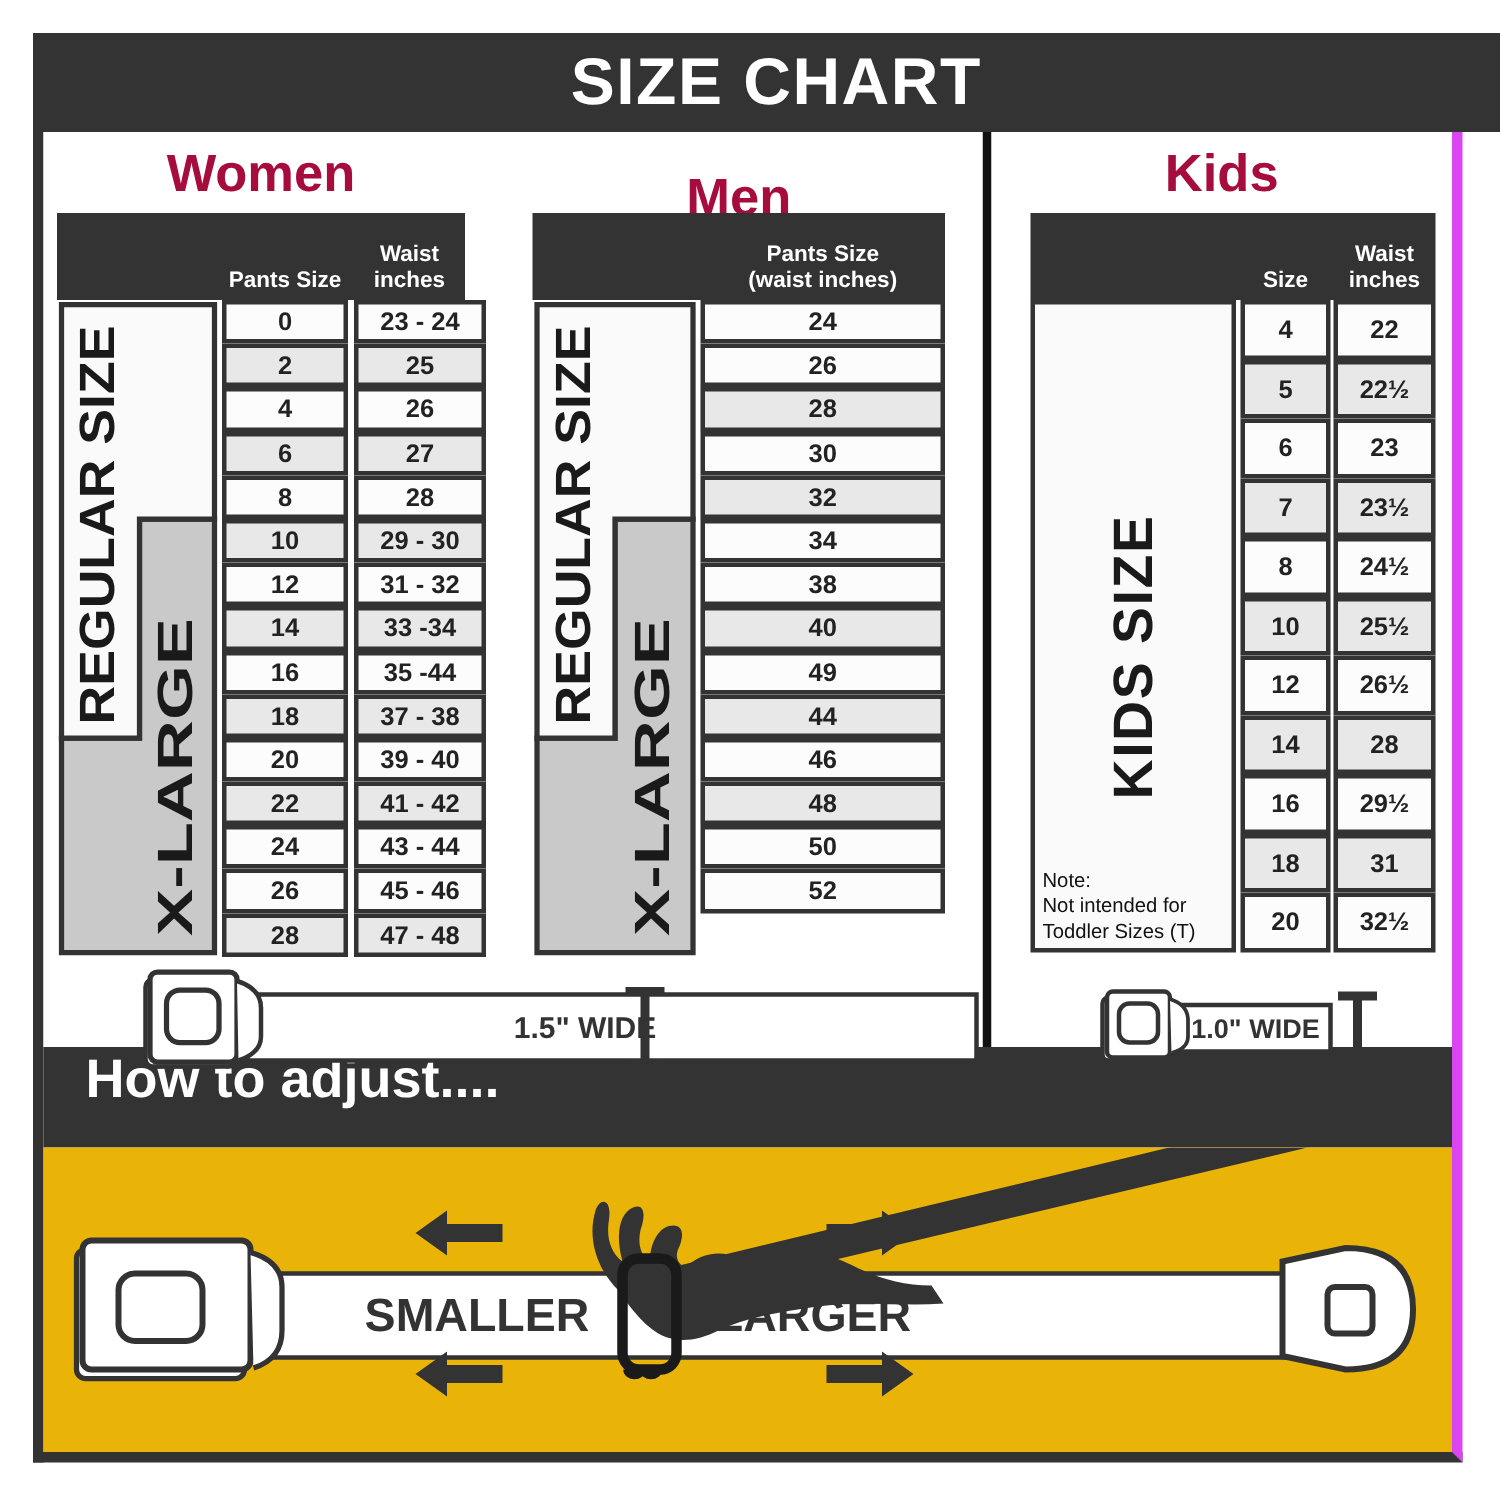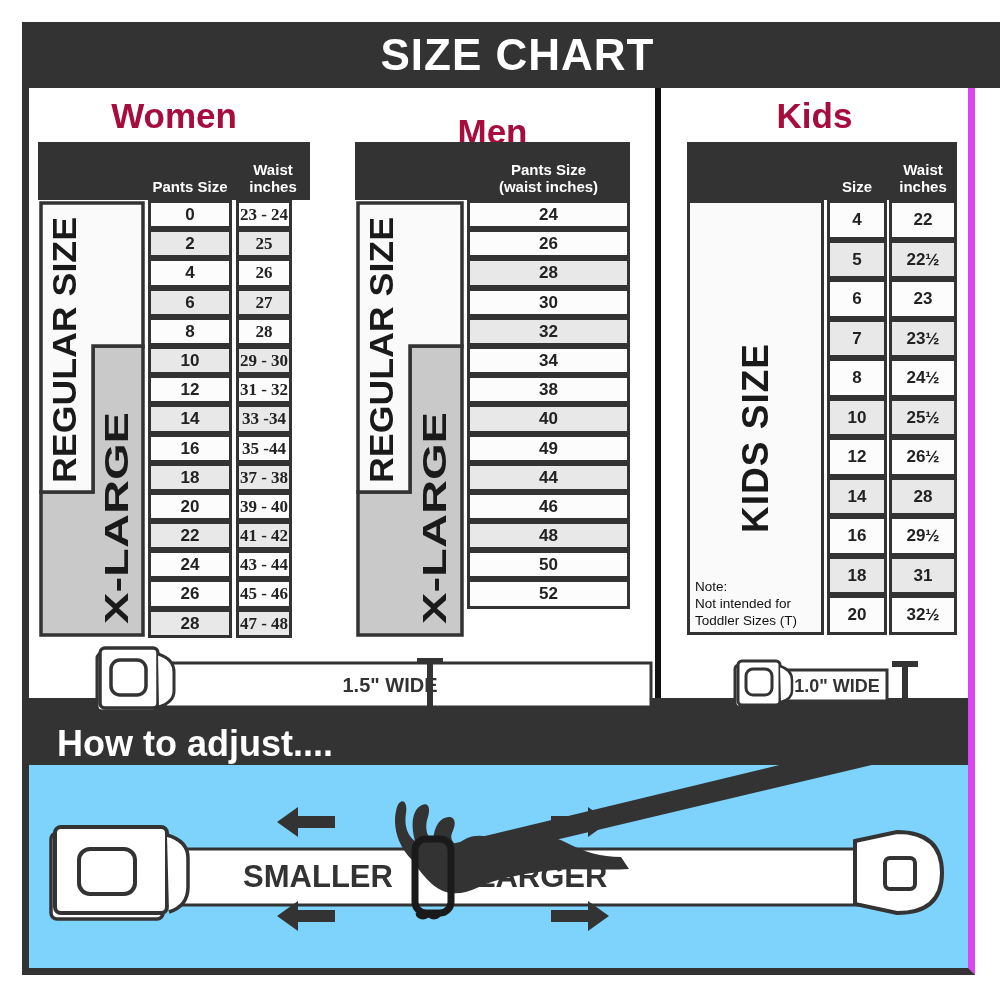--- a/index.html
+++ b/index.html
@@ -55,26 +55,26 @@
     position:absolute;top:235px;left:50%;
     transform:translate(-50%,-50%) rotate(-90deg);
     font-size:37px;font-weight:bold;white-space:nowrap;letter-spacing:1px;color:#1a1a1a;
   }
   .kids-note{
     position:absolute;left:5px;bottom:3px;font-size:13.5px;font-weight:normal;
     line-height:17px;text-align:left;color:#111;
   }
   
   .adjust-banner{
-    height:71px;background:#333333;display:flex;align-items:flex-end;
+    height:71px;background:#333333;display:flex;align-items:flex-start;
   }
   .adjust-banner h2{
     margin:0 0 0 28px;color:#fff;font-size:36px;font-weight:bold;
   }
-  .adjust-area{height:215px;position:relative;overflow:hidden;background:#7dd3fc;}
+  .adjust-area{height:215px;position:relative;overflow:hidden;background:#eab308;}
   svg text{font-family:"Liberation Sans","DejaVu Sans",sans-serif;}
 </style>
 </head>
 <body>
 
 <div class="abs top-banner">
   <h1>SIZE CHART</h1>
 </div>
 
 <div class="abs frame">
@@ -111,21 +111,21 @@
           <div class="cell">12</div>
           <div class="cell shaded">14</div>
           <div class="cell">16</div>
           <div class="cell shaded">18</div>
           <div class="cell">20</div>
           <div class="cell shaded">22</div>
           <div class="cell">24</div>
           <div class="cell">26</div>
           <div class="cell shaded">28</div>
         </div>
-      <div class="col w-col" style="left:207px;top:112px;width:56px;font-family:Liberation Serif, serif;">
+      <div class="col w-col" style="left:207px;top:112px;width:88px;">
           <div class="cell">23 - 24</div>
           <div class="cell shaded">25</div>
           <div class="cell">26</div>
           <div class="cell shaded">27</div>
           <div class="cell">28</div>
           <div class="cell shaded">29 - 30</div>
           <div class="cell">31 - 32</div>
           <div class="cell shaded">33 -34</div>
           <div class="cell">35 -44</div>
           <div class="cell shaded">37 - 38</div>

